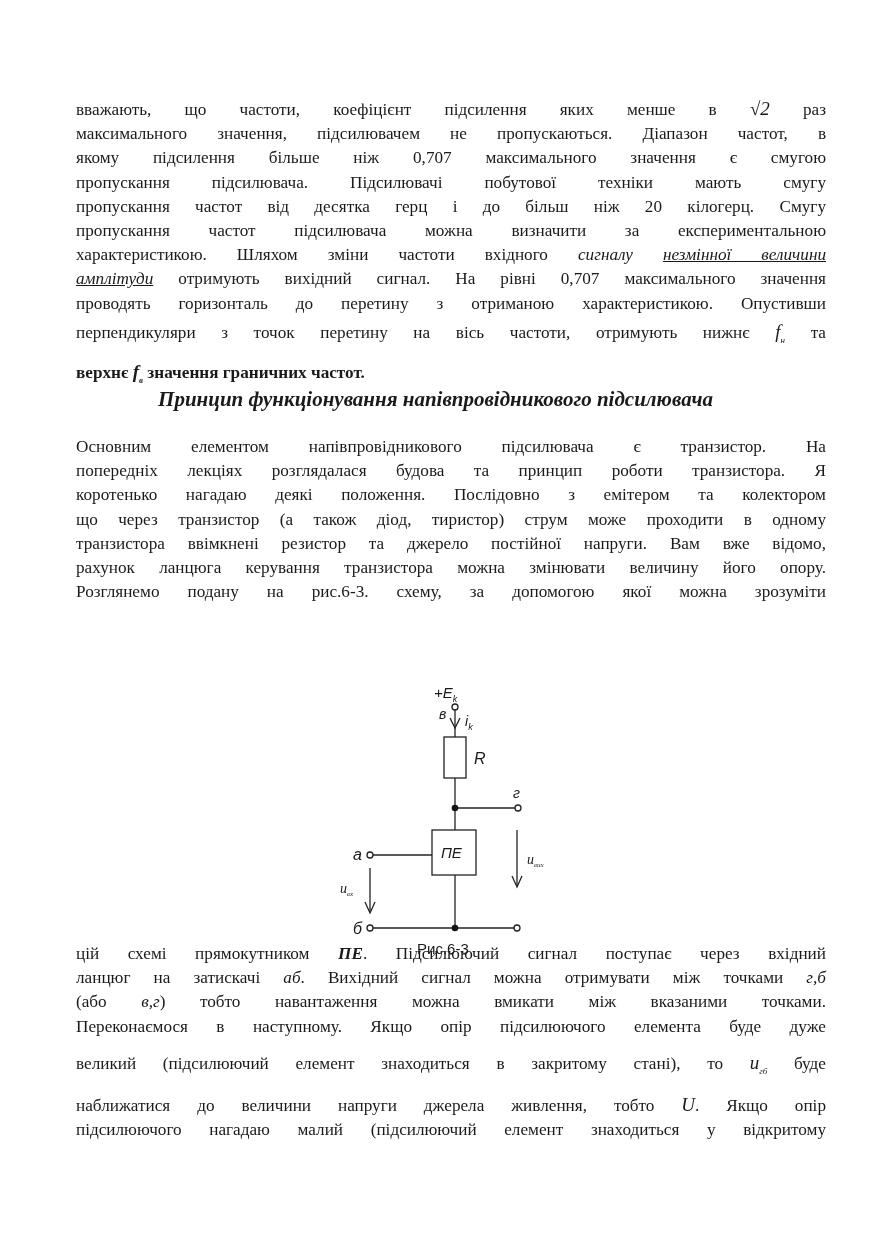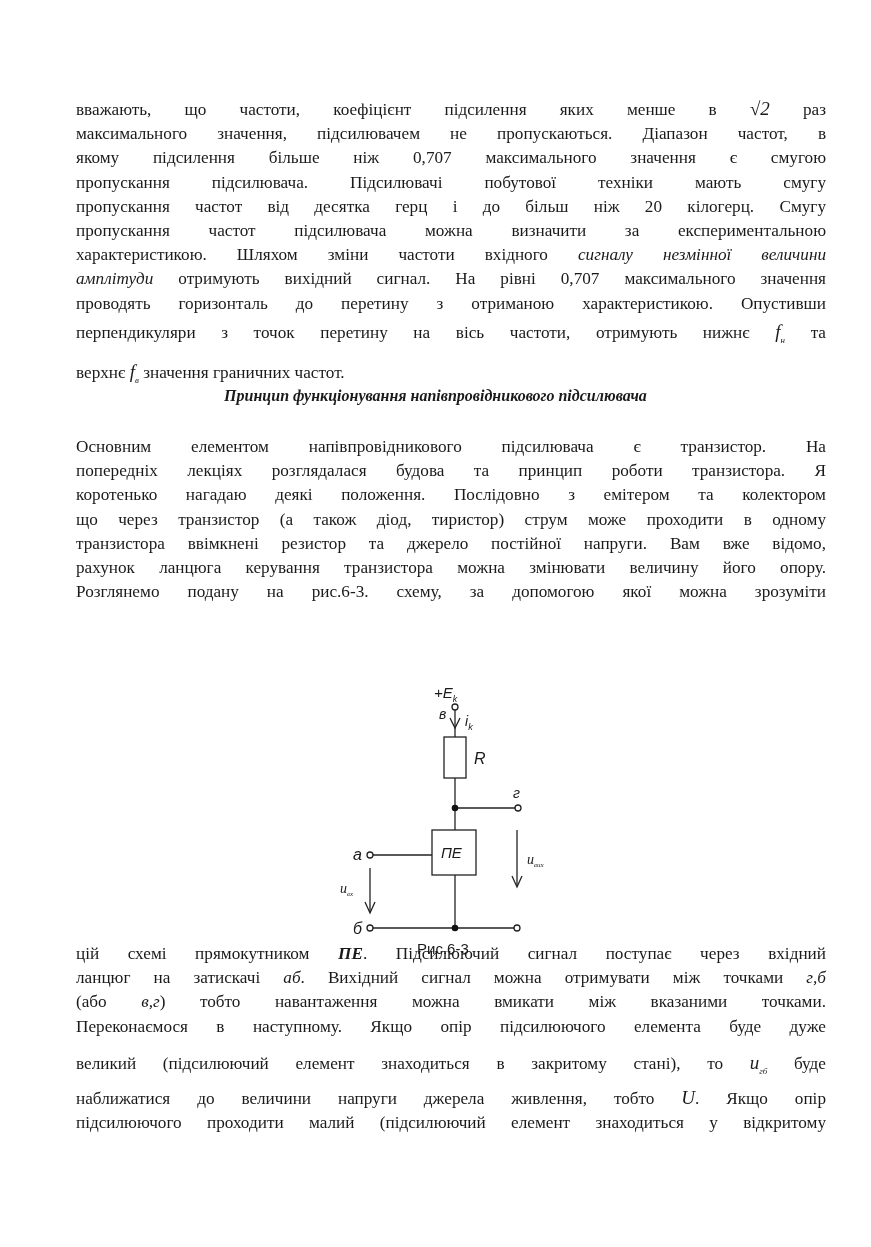--- a/index.html
+++ b/index.html
@@ -1,26 +1,26 @@
 <!DOCTYPE html>
 <html><head>
 <meta charset="utf-8">
 <style>
   html, body { margin: 0; padding: 0; background: #ffffff; }
   body { width: 871px; height: 1247px; position: relative; overflow: hidden;
          font-family: "Liberation Serif", serif; color: #1a1a1a; }
   .para { position: absolute; left: 76px; width: 750px; font-size: 17.2px; line-height: 24.2px;
           text-align: justify; text-align-last: justify; }
   .line { display: block; white-space: nowrap; text-align: justify; text-align-last: justify; }
-  .line.last { text-align-last: left; }
+  .line.last { text-align-last: left; font-weight: bold; }
   .it { font-style: italic; }
-  .ul { }
+  .ul { text-decoration: underline; }
   .bi { font-weight: bold; font-style: italic; }
   .heading { position: absolute; left: 0; width: 871px; top: 387px; text-align: center;
-             font-size: 16px; font-weight: bold; font-style: italic; }
+             font-size: 21px; font-weight: bold; font-style: italic; }
   .sym { font-style: italic; font-size: 19px; }
   .sub { font-size: 9px; font-style: italic; vertical-align: -5px; }
   .diagram { position: absolute; left: 0; top: 0; }
   .caption { font-family: "Liberation Sans", sans-serif; }
 </style>
 </head>
 <body>
 
 <div class="para" style="top:77px;margin-top:20px;">
   <span class="line"><span>вважають, що частоти, коефіцієнт підсилення яких менше в </span><span class="sym">√2</span><span>  раз</span></span>
@@ -96,15 +96,15 @@
     <text class="caption" x="417" y="954" font-size="15">Рис.6-3</text>
   </g>
 </svg>
 
 <div class="para" style="top:942px;">
   <span class="line"><span>цій схемі прямокутником </span><span class="bi">ПЕ</span><span>. Підсилюючий  сигнал поступає  через вхідний</span></span>
   <span class="line"><span>ланцюг на  затискачі  </span><span class="it">аб</span><span>.  Вихідний сигнал можна отримувати між точками  </span><span class="it">г,б</span></span>
   <span class="line"><span>(або  </span><span class="it">в,г</span><span>)  тобто  навантаження  можна  вмикати    між  вказаними  точками.</span></span>
   <span class="line">Переконаємося в наступному. Якщо опір підсилюючого елемента буде дуже</span>
   <span class="line" style="margin-top:12px;"><span>великий (підсилюючий елемент знаходиться в закритому стані), то </span><span class="sym">u</span><span class="sub">гб</span><span>  буде</span></span>
-  <span class="line" style="margin-top:3px;"><span>наближатися до величини напруги джерела живлення, тобто </span><span class="sym">U</span><span>. Якщо опір</span></span>
-  <span class="line">підсилюючого проходити малий (підсилюючий елемент знаходиться у відкритому</span>
+  <span class="line" style="margin-top:10px;"><span>наближатися до величини напруги джерела живлення, тобто </span><span class="sym">U</span><span>. Якщо опір</span></span>
+  <span class="line">підсилюючого нагадаю малий (підсилюючий елемент знаходиться у відкритому</span>
 </div>
 
 </body></html>

